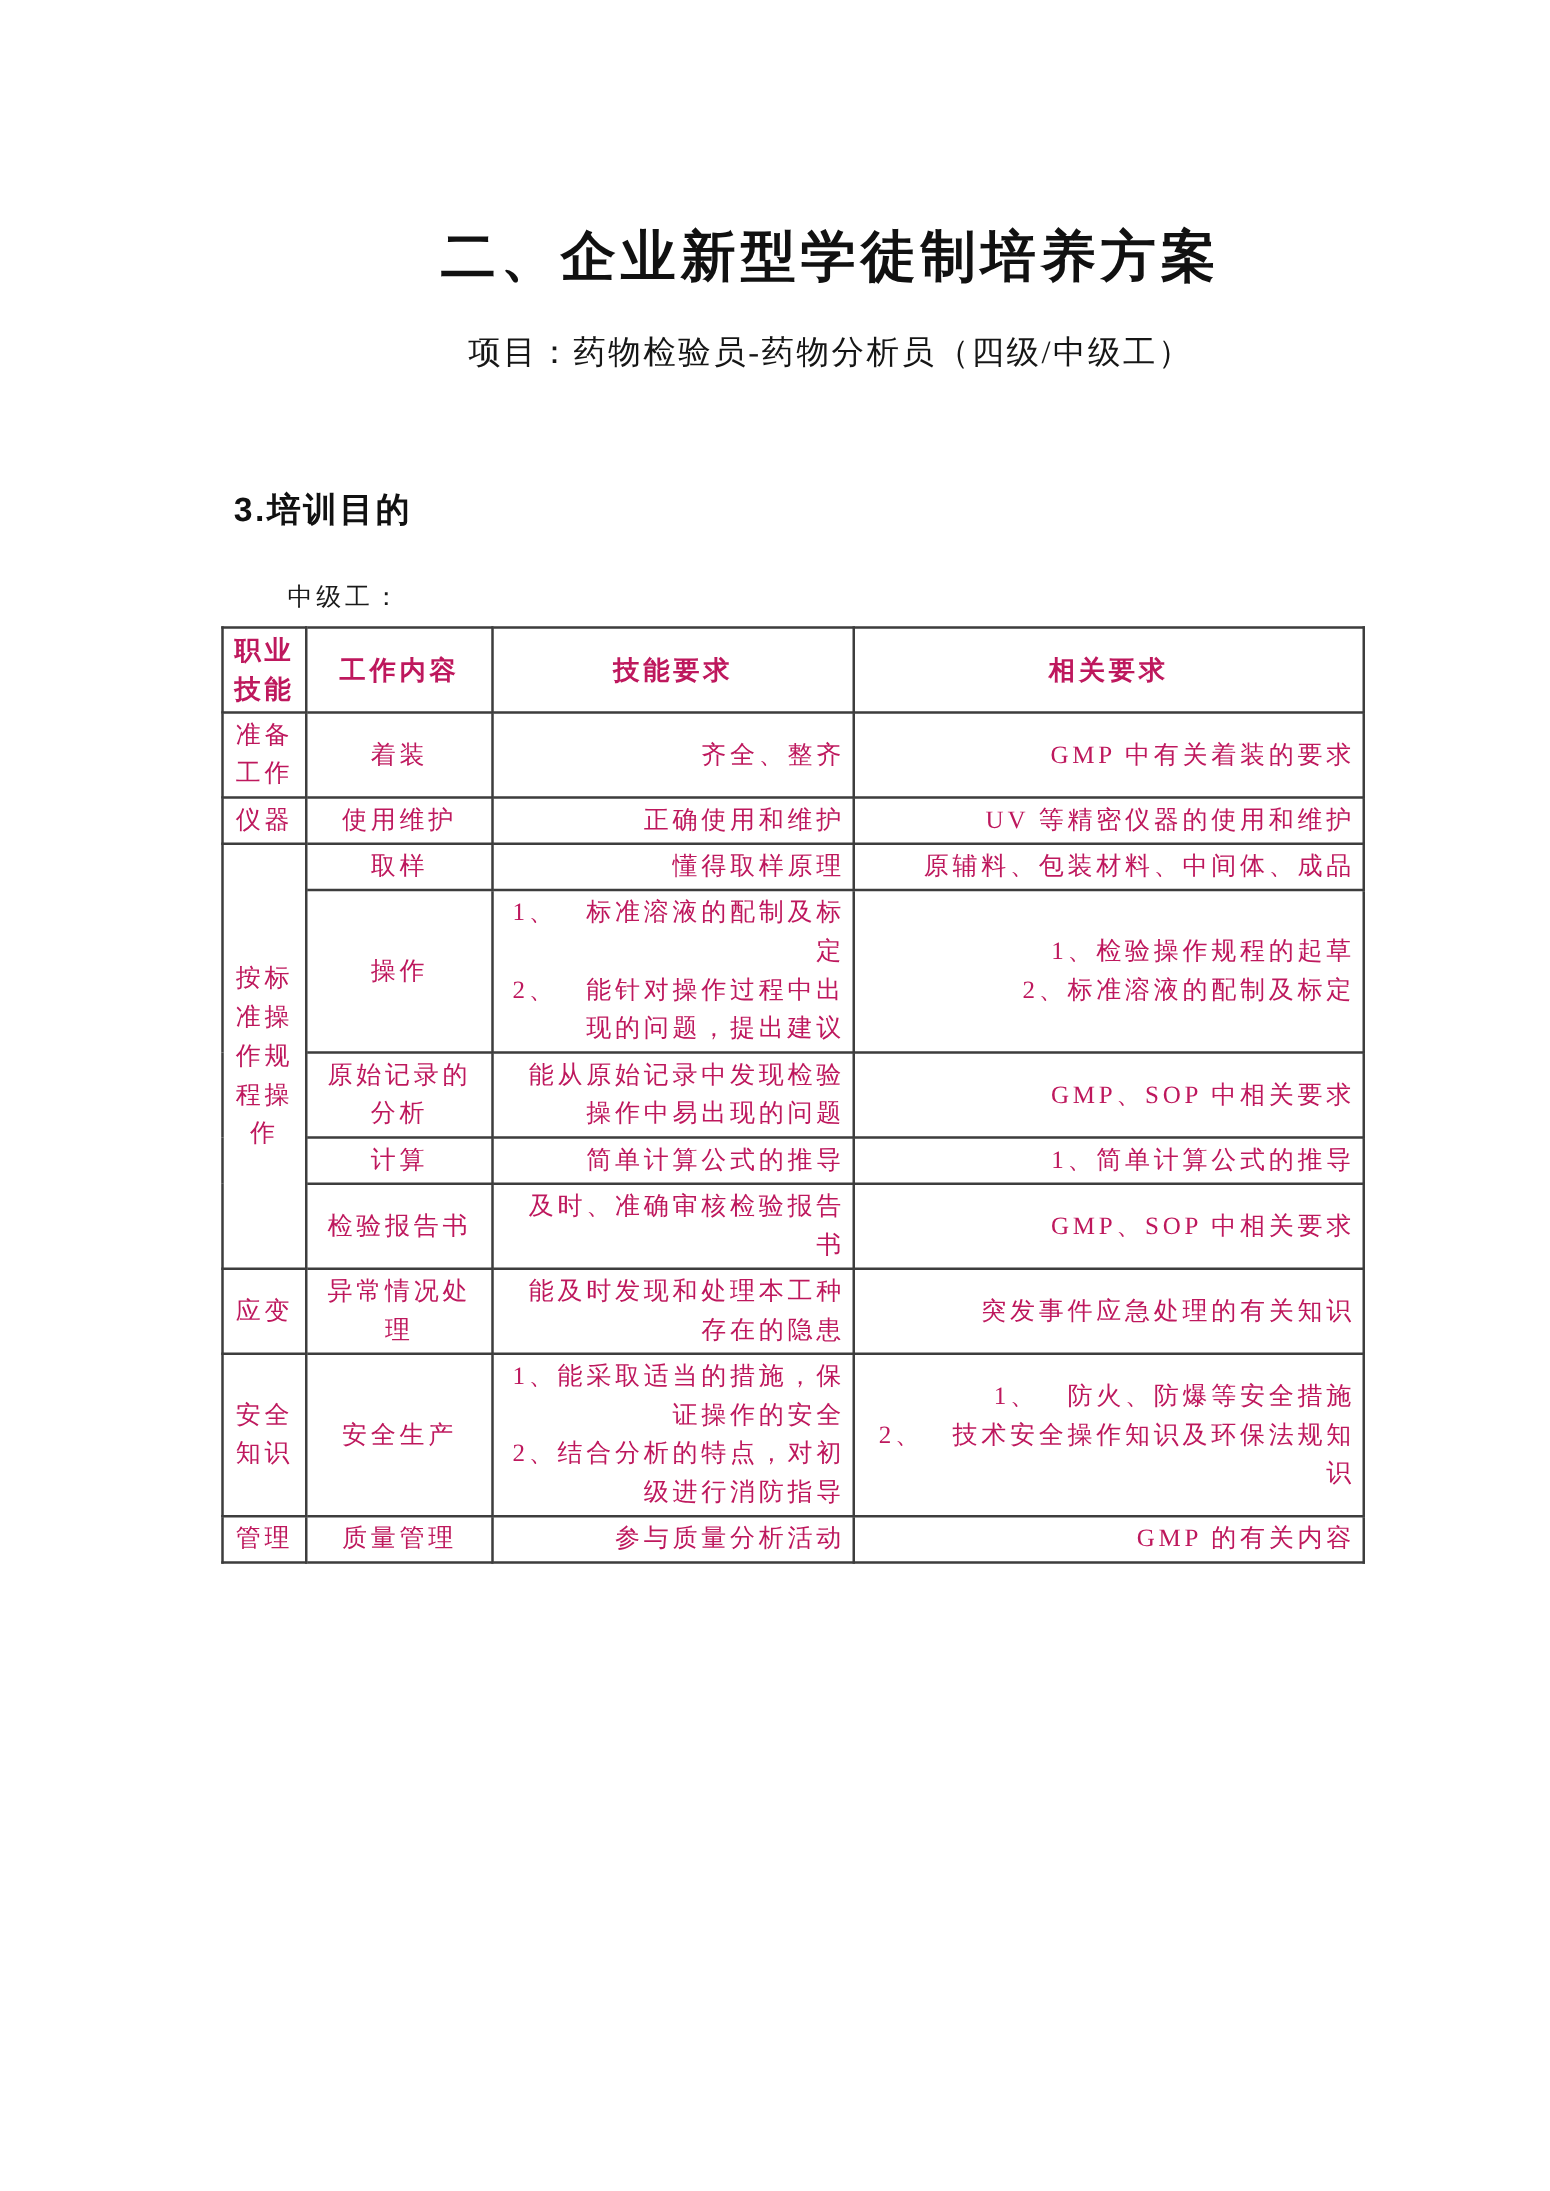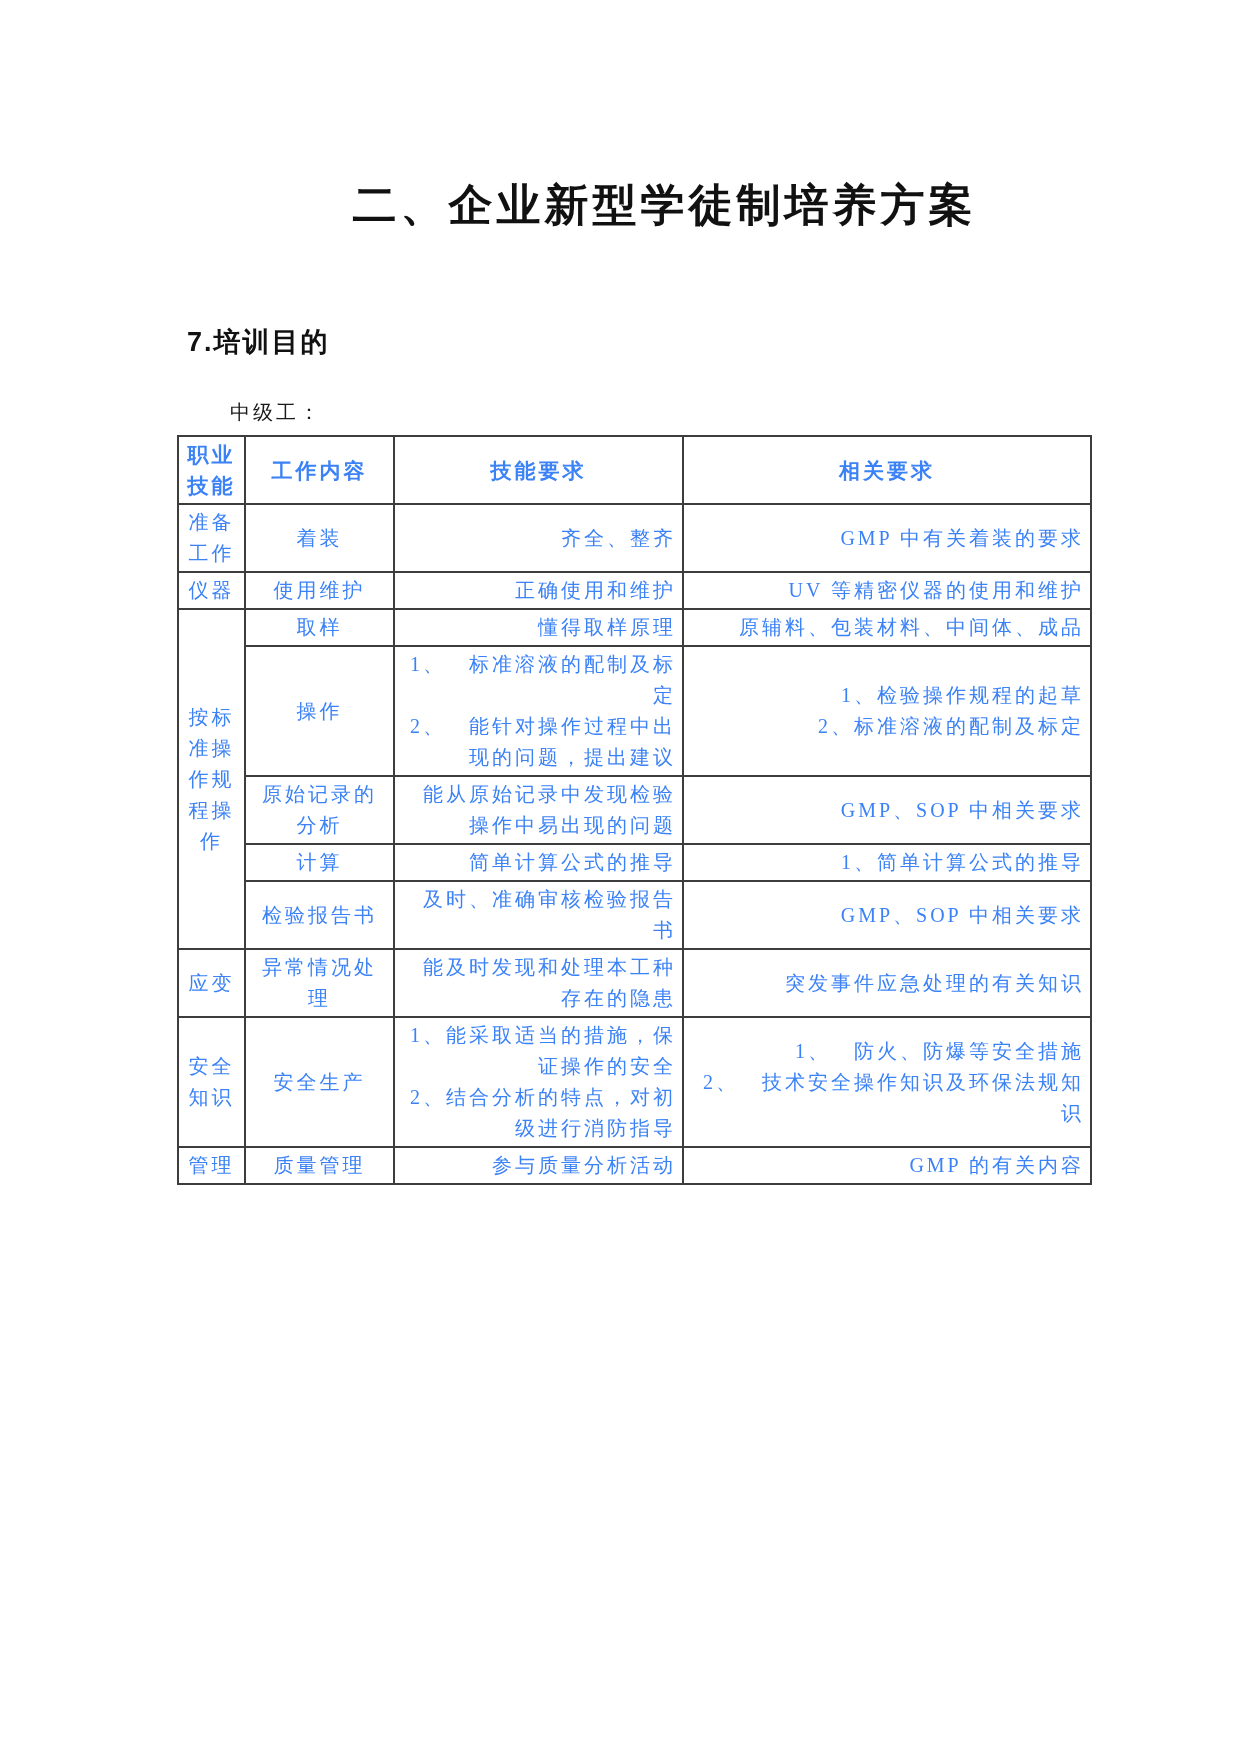--- a/index.html
+++ b/index.html
@@ -59,21 +59,21 @@
     letter-spacing: 3px;
     font-family: Liberation Mono, monospace;
   }
   table.skills {
     margin-top: 5px;
     border-collapse: collapse;
     table-layout: fixed;
     width: 913px;
     font-size: 20px;
     letter-spacing: 3px;
-    color: #3b82f6;
+    color: #be185d;
   }
   table.skills col.c1 { width: 67px; }
   table.skills col.c2 { width: 149px; }
   table.skills col.c3 { width: 289px; }
   table.skills col.c4 { width: 408px; }
   table.skills th, table.skills td {
     border: 2px solid #3d3d3d;
     vertical-align: middle;
     white-space: pre-line;
     line-height: 31px;
@@ -89,22 +89,23 @@
   td.c-center { text-align: center; padding: 2px 5px; }
   td.c-left   { text-align: right; padding: 2px 10px; }
 </style>
 </head>
 <body>
 
 <div class="page">
 
   <div class="doc-title">二、企业新型学徒制培养方案</div>
 
+  <div class="doc-subtitle">项目：药物检验员-药物分析员（四级/中级工）</div>
 
-  <div class="section-heading heading-1">7.培训目的</div>
+  <div class="section-heading heading-1">3.培训目的</div>
 
   <div class="body-text">
     <p class="table-label">中级工：</p>
   </div>
 
   <table class="skills">
     <colgroup>
         <col class="c1">
         <col class="c2">
         <col class="c3">

